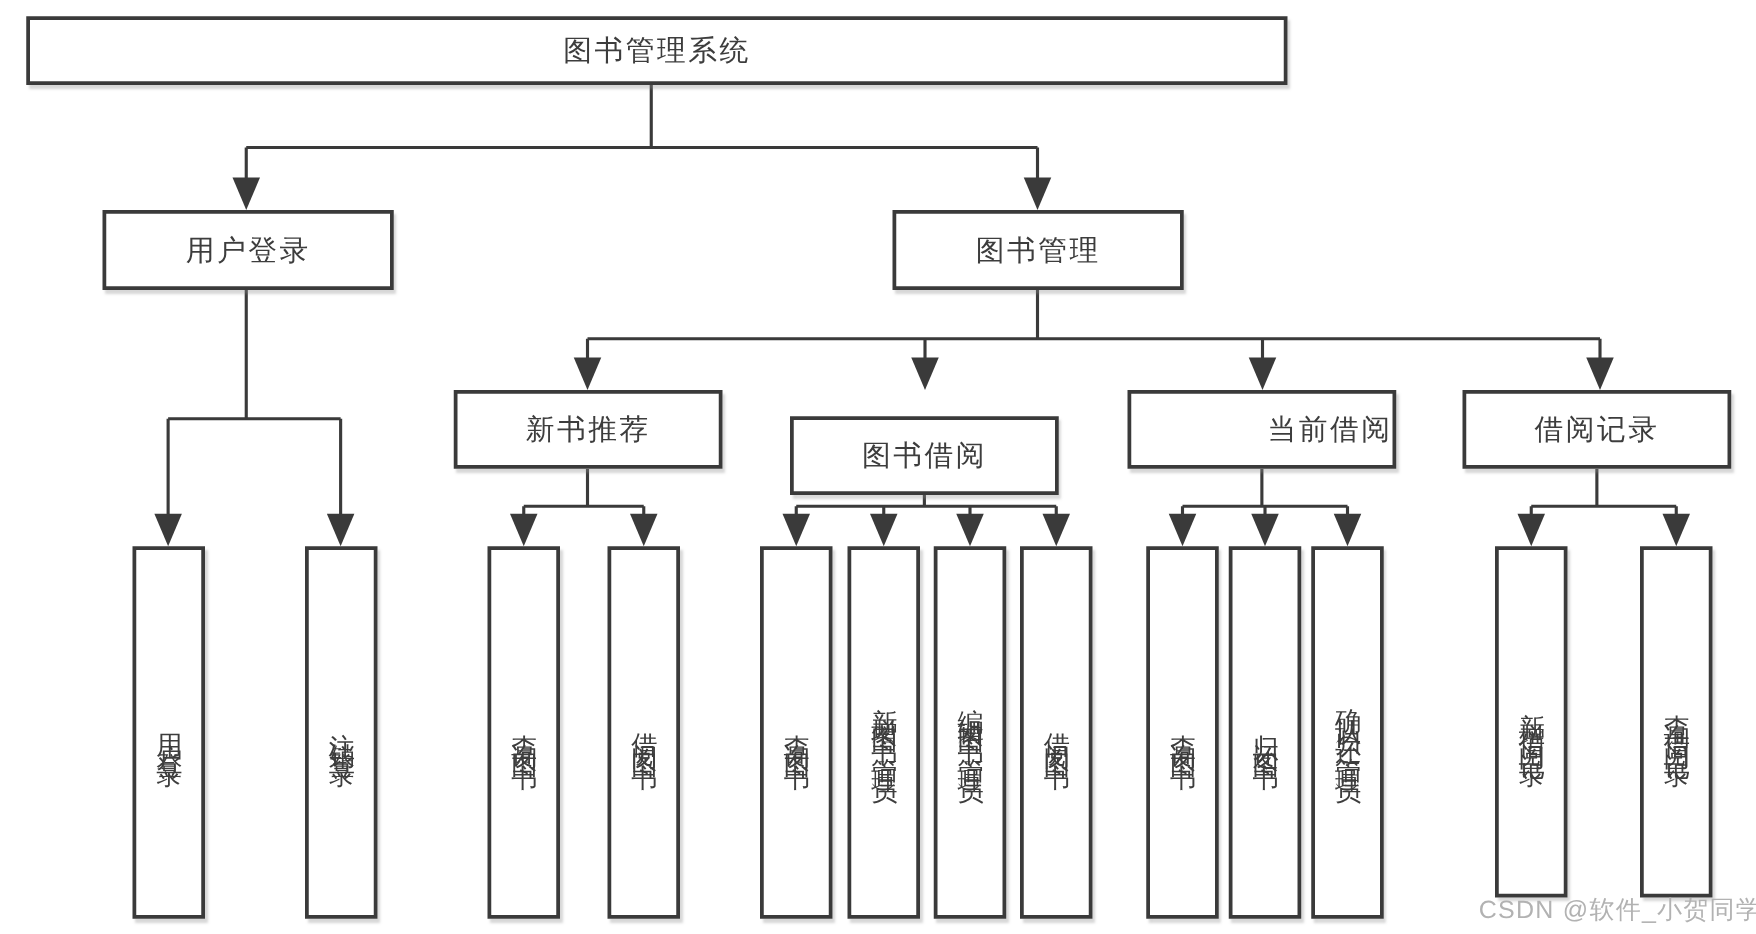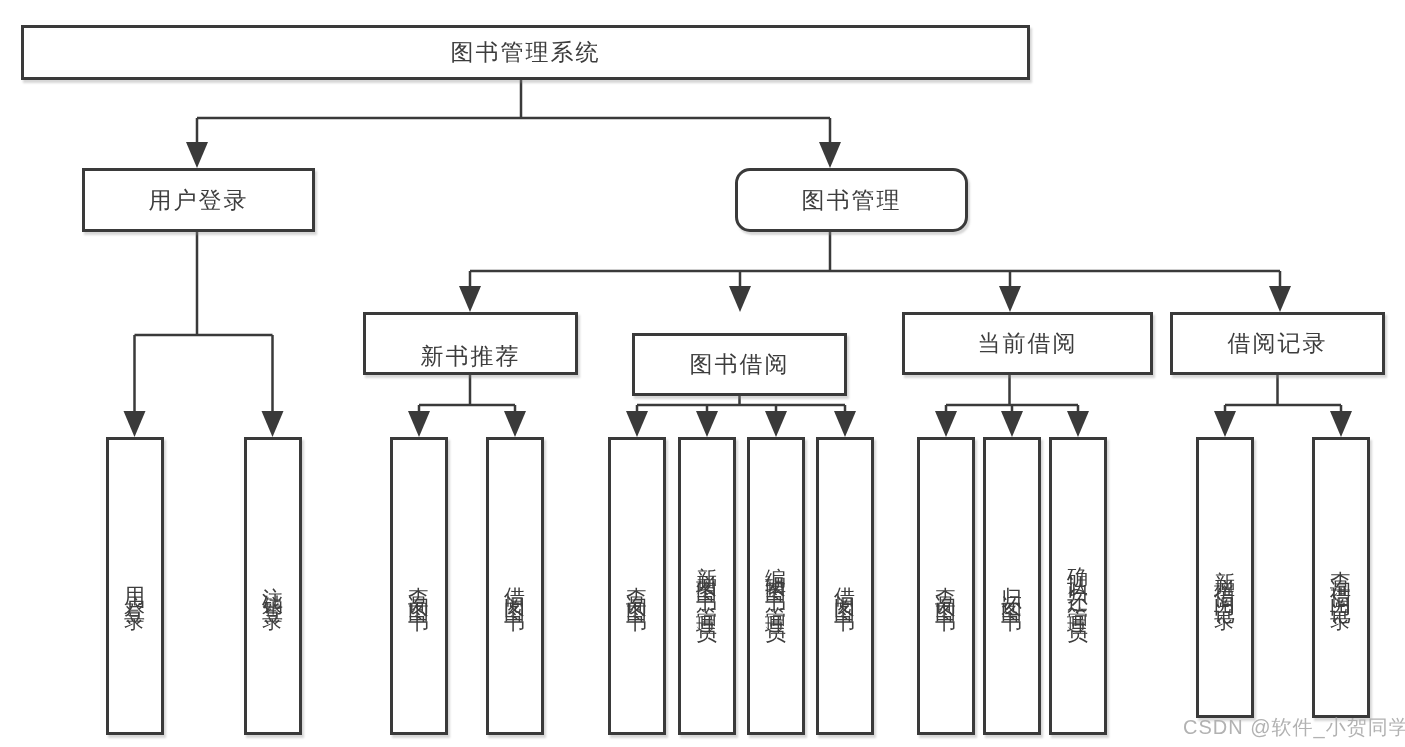--- a/index.html
+++ b/index.html
@@ -87,38 +87,38 @@
       <polygon points="765,411 787,411 776,437"></polygon>
       <polygon points="834,411 856,411 845,437"></polygon>
       <polygon points="935,411 957,411 946,437"></polygon>
       <polygon points="1001,411 1023,411 1012,437"></polygon>
       <polygon points="1067,411 1089,411 1078,437"></polygon>
       <polygon points="1214,411 1236,411 1225,437"></polygon>
       <polygon points="1330,411 1352,411 1341,437"></polygon>
     </g>
   </svg>
 
-  <div class="node h-node" style="left:21px; top:25px; width:1009px; height:55px;text-align:right;">
+  <div class="node h-node" style="left:21px; top:13px; width:1009px; height:55px;text-align:right;">
     <span>图书管理系统</span>
   </div>
 
   <div class="node h-node" style="left:82px; top:168px; width:233px; height:64px;">
     <span>用户登录</span>
   </div>
-  <div class="node h-node" style="left:735px; top:168px; width:233px; height:64px;border-radius:15px;">
+  <div class="node h-node" style="left:714px; top:168px; width:233px; height:64px;">
     <span>图书管理</span>
   </div>
 
-  <div class="node h-node" style="left:363px; top:312px; width:215px; height:63px;align-items:flex-end;">
+  <div class="node h-node" style="left:363px; top:312px; width:215px; height:63px;">
     <span>新书推荐</span>
   </div>
   <div class="node h-node" style="left:632px; top:312px; width:215px; height:63px;margin-top:21px;">
     <span>图书借阅</span>
   </div>
-  <div class="node h-node" style="left:902px; top:312px; width:251px; height:63px;">
+  <div class="node h-node" style="left:902px; top:312px; width:215px; height:63px;justify-content:flex-end;">
     <span>当前借阅</span>
   </div>
   <div class="node h-node" style="left:1170px; top:312px; width:215px; height:63px;">
     <span>借阅记录</span>
   </div>
 
   <div class="node v-node" style="left:106px; top:437px; width:58px; height:298px;">
     <span class="v-label">用户登录</span>
   </div>
   <div class="node v-node" style="left:244px; top:437px; width:58px; height:298px;">

